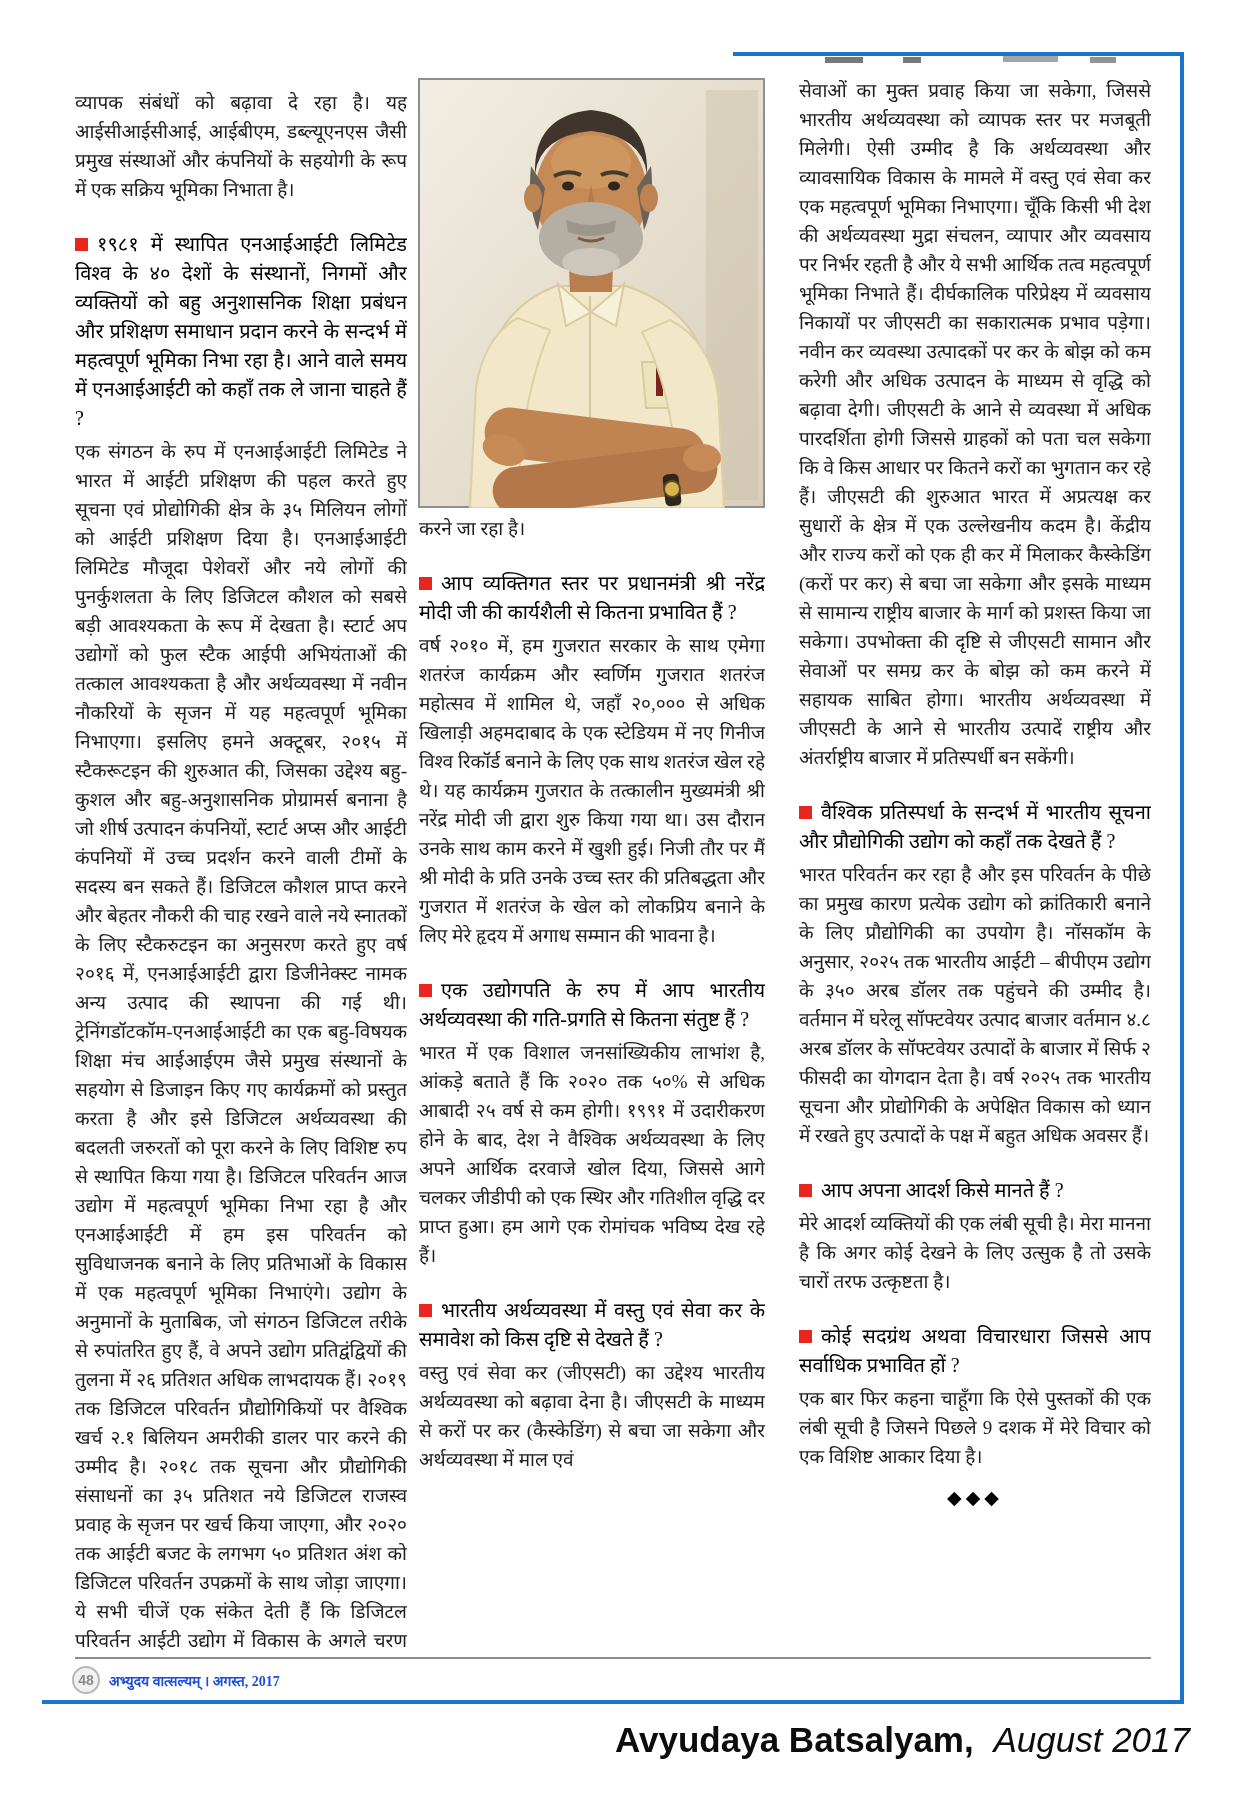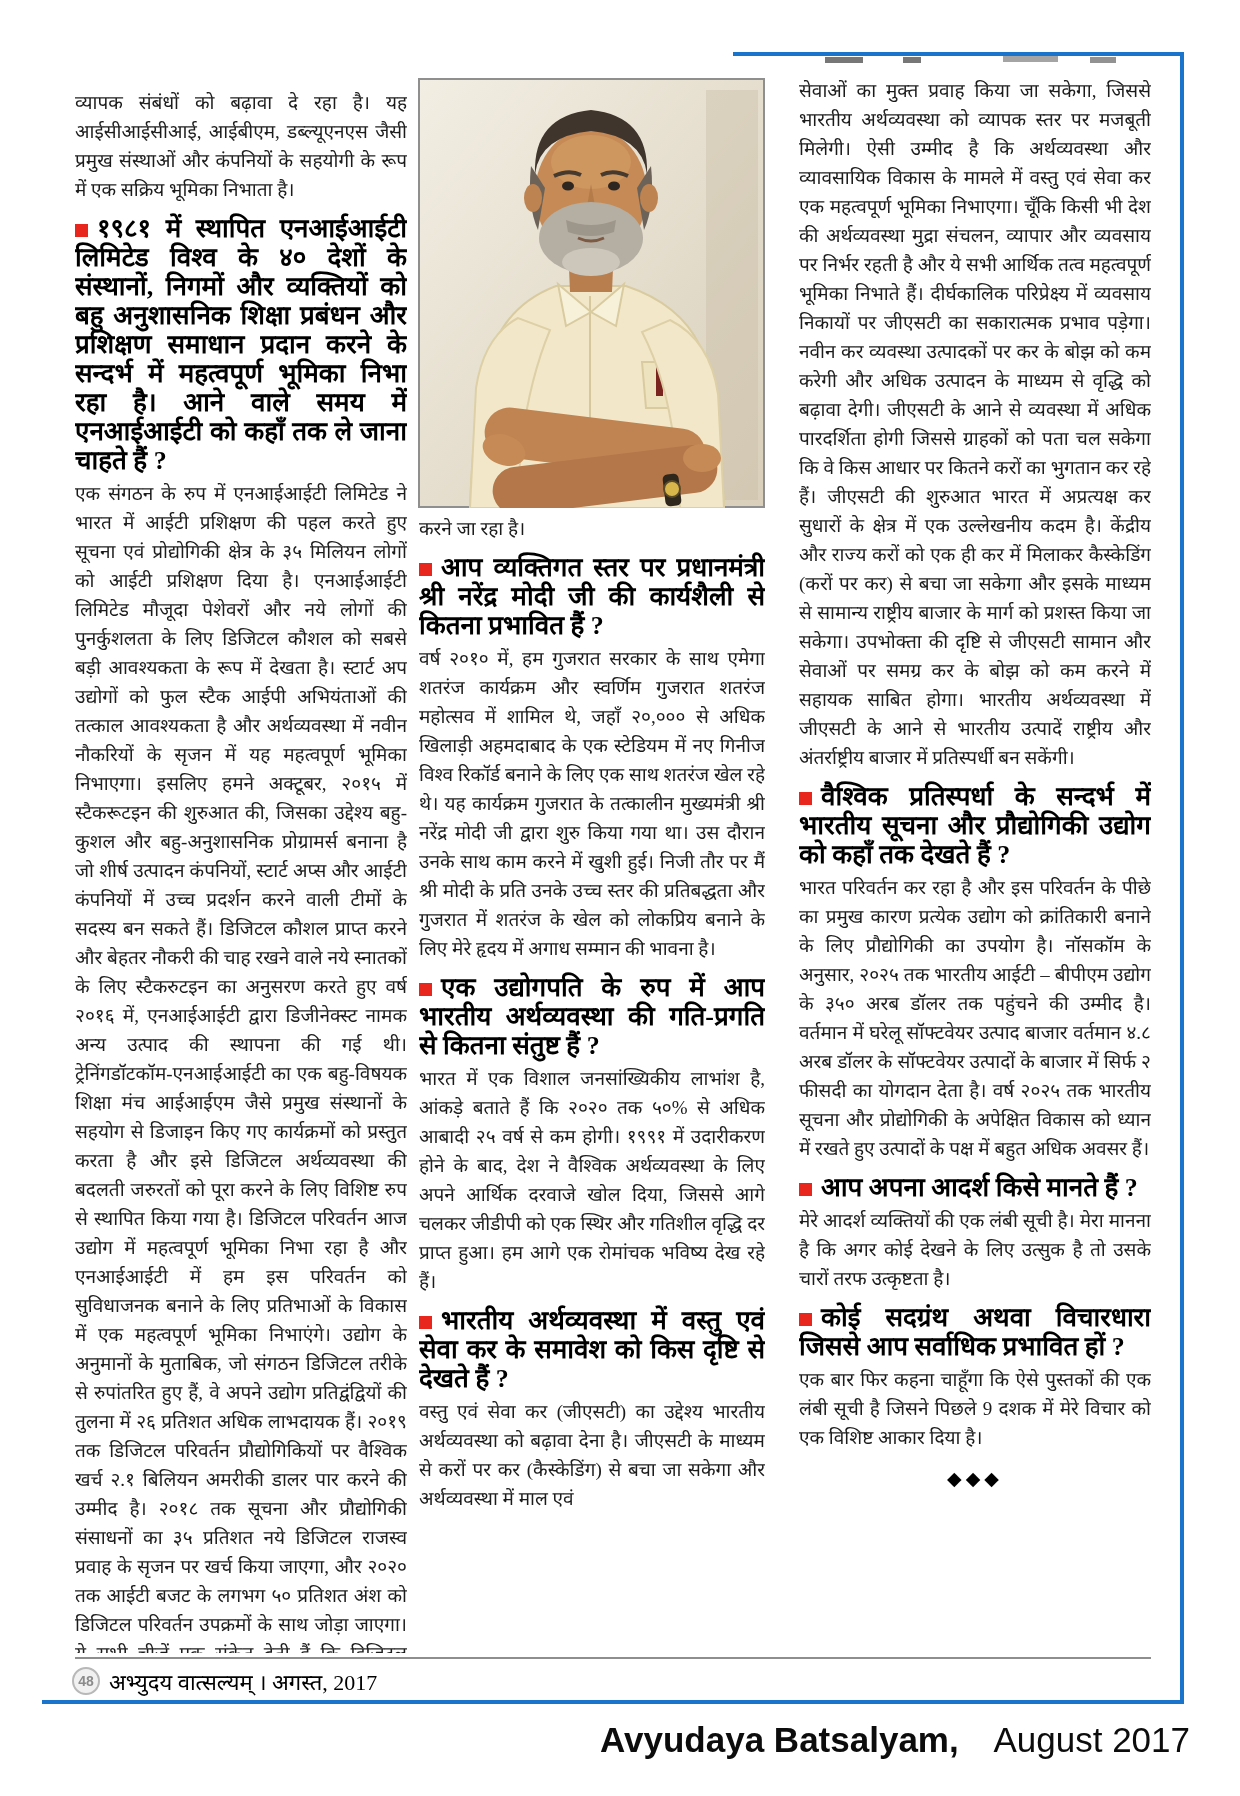--- a/index.html
+++ b/index.html
@@ -13,42 +13,42 @@
   .artifact { position:absolute; height:6px; background:#4a4a4a; opacity:.75; }
 
   
   .col { position:absolute; text-align:justify; font-size:19px; line-height:29px; overflow:hidden; }
   #col-left   { left:75px;  top:88px;  width:332px; height:1565px; }
   #col-middle { left:419px; top:514px; width:346px; height:1140px; }
   #col-right  { left:799px; top:76px;  width:352px; height:1560px; }
 
   .block { margin:0; }
   .block.body { }
-  .block.question { font-weight:bold; font-size:26px; color:#000; margin:10px 0 4px 0; }
+  .block.question { font-weight:normal; font-size:20px; color:#000; margin:26px 0 4px 0; }
   .block.question:first-child { margin-top:0; }
   .red-square { display:inline-block; width:13px; height:13px; background:#e8261d; margin-right:9px; vertical-align:baseline; }
   .block.endmark { text-align:center; font-size:19px; letter-spacing:4px; margin-top:12px; color:#000; }
 
   
   .photo { position:absolute; left:418px; top:78px; width:347px; height:430px; }
   .photo svg { display:block; }
 
   
   .footer-rule { position:absolute; left:75px; top:1657px; width:1076px; height:2px; background:#8e8e8e; }
   .footer-left { position:absolute; left:72px; top:1666px; display:flex; align-items:center; gap:9px; }
   .page-circle { width:24px; height:24px; border-radius:50%; border:2px solid #b8b8b8; background:#f1f1f1;
                  color:#8b8b8b; font:bold 14px "Liberation Sans",sans-serif;
                  display:flex; align-items:center; justify-content:center; }
-  .magazine-name { font-weight:normal; font-size:22px; color:#000000; }
+  .magazine-name { font-weight:bold; font-size:14px; color:#1d4ed8; }
 
   
   .caption { position:absolute; right:50px; top:1720px; font-family:"Liberation Sans","DejaVu Sans",sans-serif;
              font-size:35px; color:#0c0c0c; white-space:nowrap; }
   .cap-bold { font-weight:bold; }
-  .cap-italic { font-weight:400; margin-left:25px; }
+  .cap-italic { font-style:italic; font-weight:400; margin-left:10px; }
 </style>
 </head>
 <body>
 
 <div class="page">
 
   <div class="frame-top"></div>
   <div class="frame-right"></div>
   <div class="frame-bottom"></div>
   <div class="artifact" style="left:825px; top:57px; width:38px;"></div>

